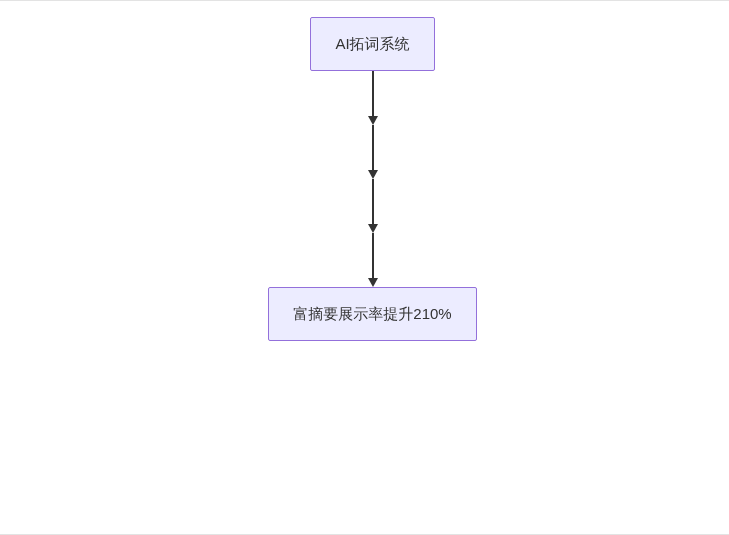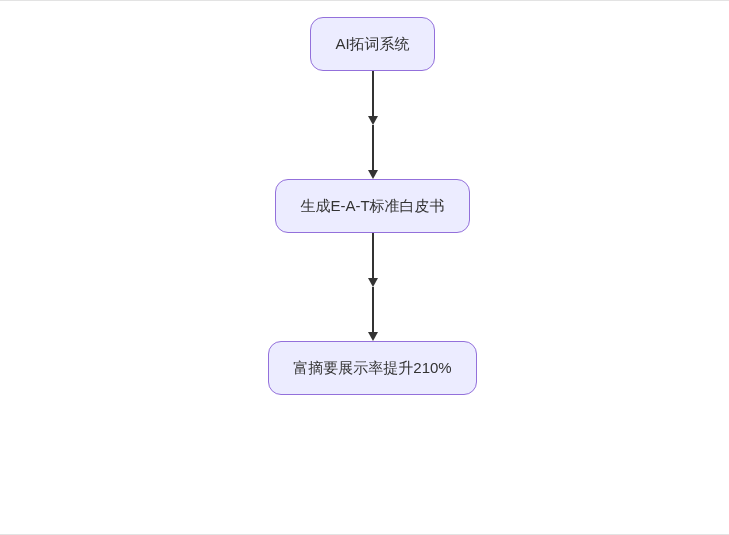--- a/index.html
+++ b/index.html
@@ -35,21 +35,21 @@
     align-items: center;
     padding-top: 16px;
     transform: translateX(8px);
   }
   .node {
     height: 54px;
     min-width: 120px;
     padding: 0 24px;
     background: var(--node-fill);
     border: 1px solid var(--node-border);
-    border-radius: 13px;
+    border-radius: 2px;
     display: flex;
     align-items: center;
     justify-content: center;
     color: var(--text);
     font-size: 15px;
     white-space: nowrap;
     flex: 0 0 auto;
   }
   .arrow {
     height: 54px;
@@ -86,23 +86,20 @@
       <div class="line"></div>
       <div class="head"></div>
     </div>
 
 
     <div class="arrow">
       <div class="line"></div>
       <div class="head"></div>
     </div>
 
-    <div class="node">
-      <span>生成E-A-T标准白皮书</span>
-    </div>
 
     <div class="arrow">
       <div class="line"></div>
       <div class="head"></div>
     </div>
 
 
     <div class="arrow">
       <div class="line"></div>
       <div class="head"></div>

